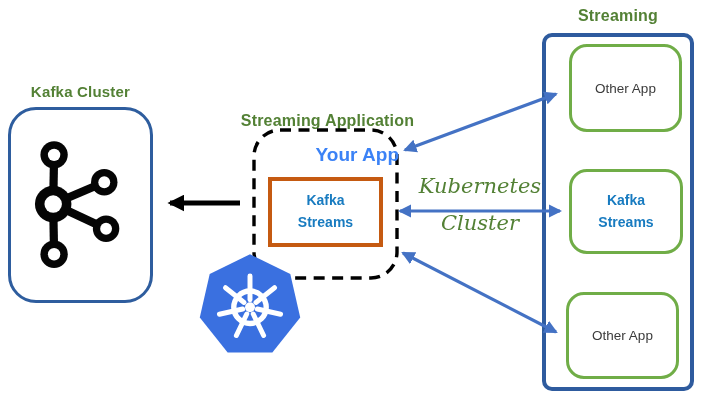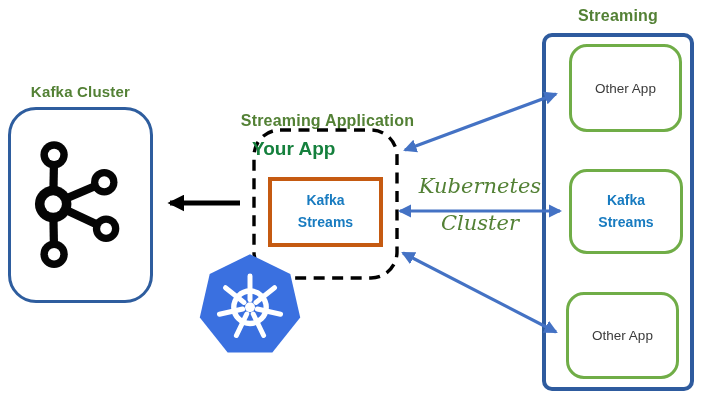--- a/index.html
+++ b/index.html
@@ -15,22 +15,22 @@
   
   #kafka-box{
     left:8px;top:107px;width:145px;height:196px;box-sizing:border-box;
     border:3px solid var(--kafka-box-blue);border-radius:28px;
     display:flex;align-items:center;justify-content:center;
   }
   
   #dashed-box{left:252px;top:128px;width:147px;height:152px;}
   #dashed-box .border-svg{position:absolute;left:0;top:0;}
   #your-app{
-    position:absolute;left:0;top:10px;width:100%;text-align:left;
-    font-size:19px;font-weight:bold;color:#15803d;
+    position:absolute;left:0;top:16px;width:100%;text-align:right;
+    font-size:19px;font-weight:bold;color:#3b82f6;
   }
   #orange-box{
     position:absolute;left:16px;top:49px;width:115px;height:70px;box-sizing:border-box;
     border:4px solid var(--orange);background:#fff;
     display:flex;align-items:center;justify-content:center;text-align:center;
   }
   #orange-box .ks-label{
     font-size:14px;font-weight:bold;color:var(--stream-blue);line-height:1.55;width:70px;
   }
   

